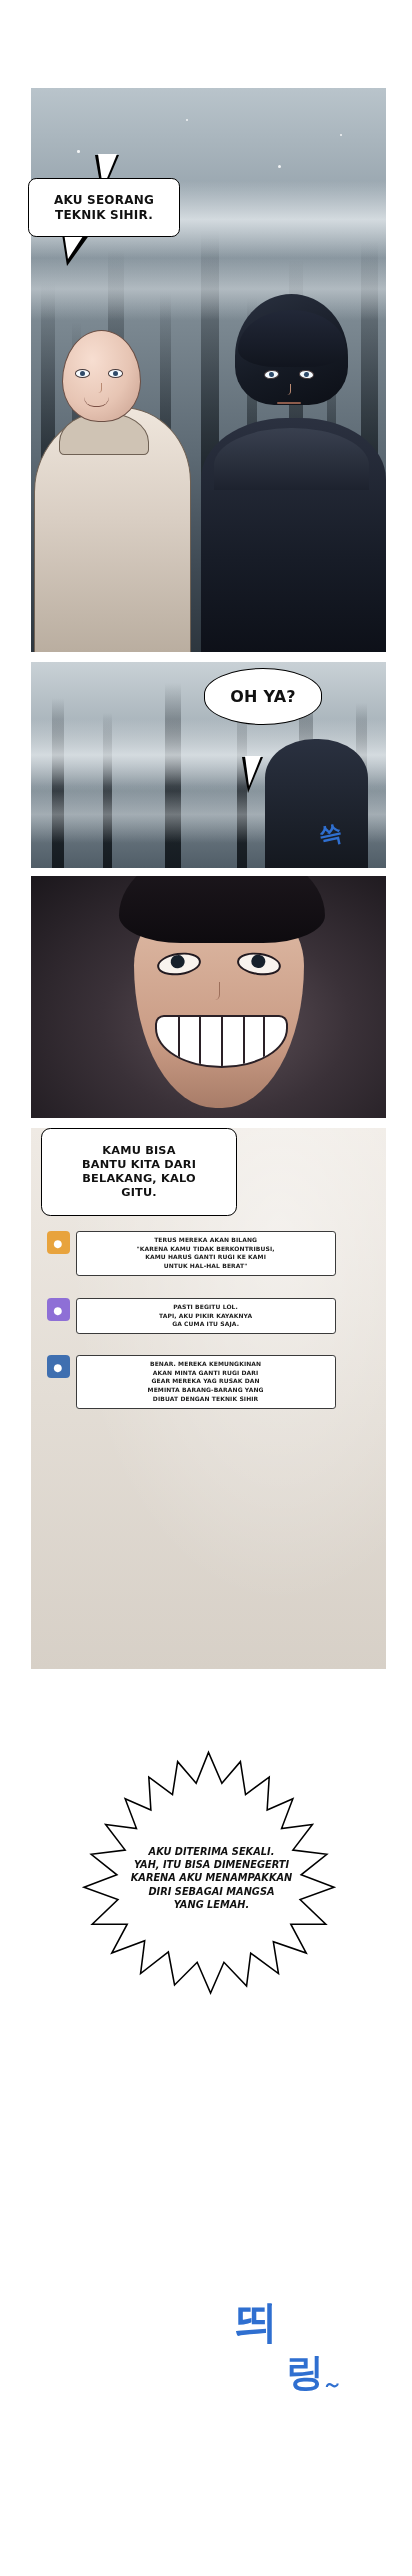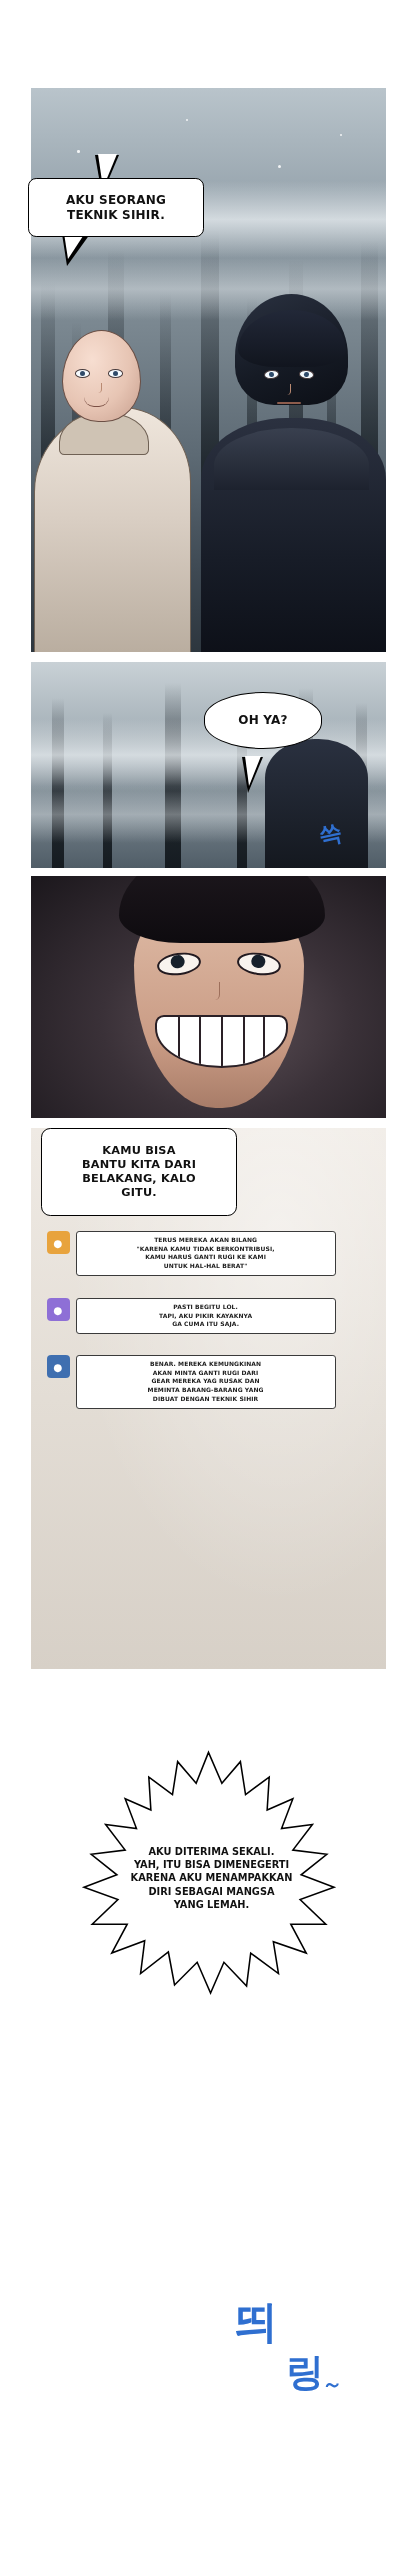--- a/index.html
+++ b/index.html
@@ -170,21 +170,21 @@
   }
 
   
   #spikyWrap {
     position:absolute; left:49px; top:1747px; width:319px; height:268px; z-index:21;
   }
   #spikyText {
     position:absolute; left:62px; top:72px; width:201px; height:118px;
     display:flex; align-items:center; justify-content:center;
     text-align:center; font-weight:700; font-size:9.8px; line-height:1.35;
-    color:#111; white-space:pre-line; 
+    color:#111; white-space:pre-line; font-style:italic;
   }
 
   
   .sfx-kr {
     position:absolute;
     font-family:"DejaVu Sans", sans-serif;
     font-weight:700;
     color:#2f6fd0;
     z-index:25;
   }
@@ -192,21 +192,21 @@
 </head>
 <body>
 
 <div class="page">
 
   <div class="tail" style="left:95px; top:155px;
        border-left:7.2px solid transparent; border-right:17.5px solid transparent; border-top:40px solid #000;"></div>
   <div class="tail" style="left:98px; top:154px;
        border-left:5.7px solid transparent; border-right:14px solid transparent; border-top:34px solid #fff;"></div>
 
-  <div class="bubble" id="b2" style="left:28px; top:178px; width:176px; height:59px; border-radius:8.2px; font-size:12px;">
+  <div class="bubble" id="b2" style="left:28px; top:178px; width:152px; height:59px; border-radius:8.2px; font-size:12px;">
     <div class="bubble-text">AKU SEORANG
 TEKNIK SIHIR.</div>
   </div>
   <div class="tail" style="left:62px; top:234px;
        border-left:5.2px solid transparent; border-right:23px solid transparent; border-top:32px solid #000;"></div>
   <div class="tail" style="left:64px; top:233px;
        border-left:4.1px solid transparent; border-right:17.5px solid transparent; border-top:26px solid #fff;"></div>
 
   <div class="panel" id="panel1">
 
@@ -264,21 +264,21 @@
     <div class="tree" style="left:268px; width:14.4px; height:180px;"></div>
     <div class="tree" style="left:325px; width:11.3px; height:165px;"></div>
     <div class="mist" style="top:57px; height:72px;"></div>
     <div class="mist" style="top:124px; height:57px; opacity:.55;"></div>
 
     <div style="position:absolute; left:234px; top:77px; width:103px; height:129px;
                 background:linear-gradient(180deg,#2a3140 0%, #14181f 100%);
                 border-radius:48% 48% 0 0 / 30% 30% 0 0;"></div>
   </div>
 
-  <div class="bubble" id="b3" style="left:204px; top:692px; width:118px; height:57px; border-radius:50%/46%; font-size:12px;text-align:right;">
+  <div class="bubble" id="b3" style="left:204px; top:668px; width:118px; height:57px; border-radius:50%/46%; font-size:16px;text-align:right;">
     <div class="bubble-text">OH YA?</div>
   </div>
   <div class="tail" style="left:242px; top:757px;
        border-left:6.2px solid transparent; border-right:15.5px solid transparent; border-top:36px solid #000;"></div>
   <div class="tail" style="left:245px; top:756px;
        border-left:4.6px solid transparent; border-right:12px solid transparent; border-top:30px solid #fff;"></div>
 
   <div class="sfx-kr" id="sfx0" style="left:319px; top:819px; font-size:23px; transform:rotate(-12deg); color:#2f6fd0;">쓱</div>
 
   <div class="panel" id="panel3">

